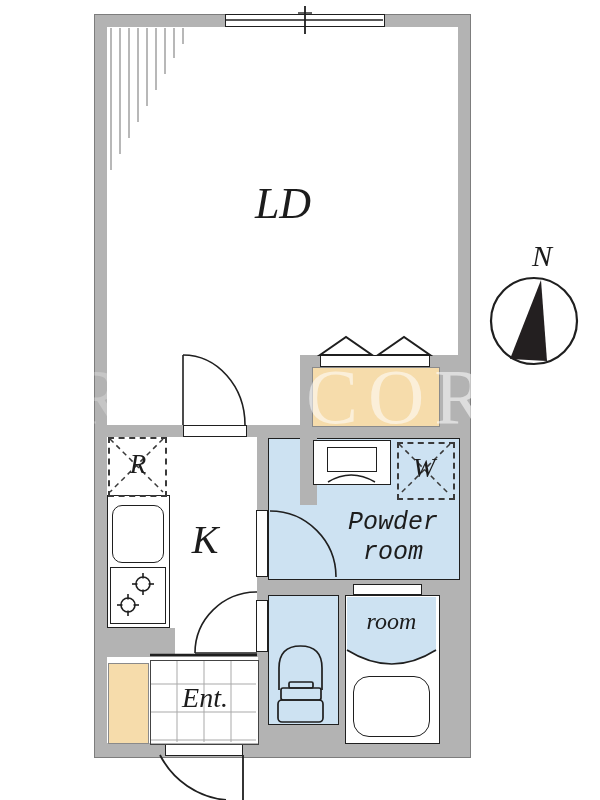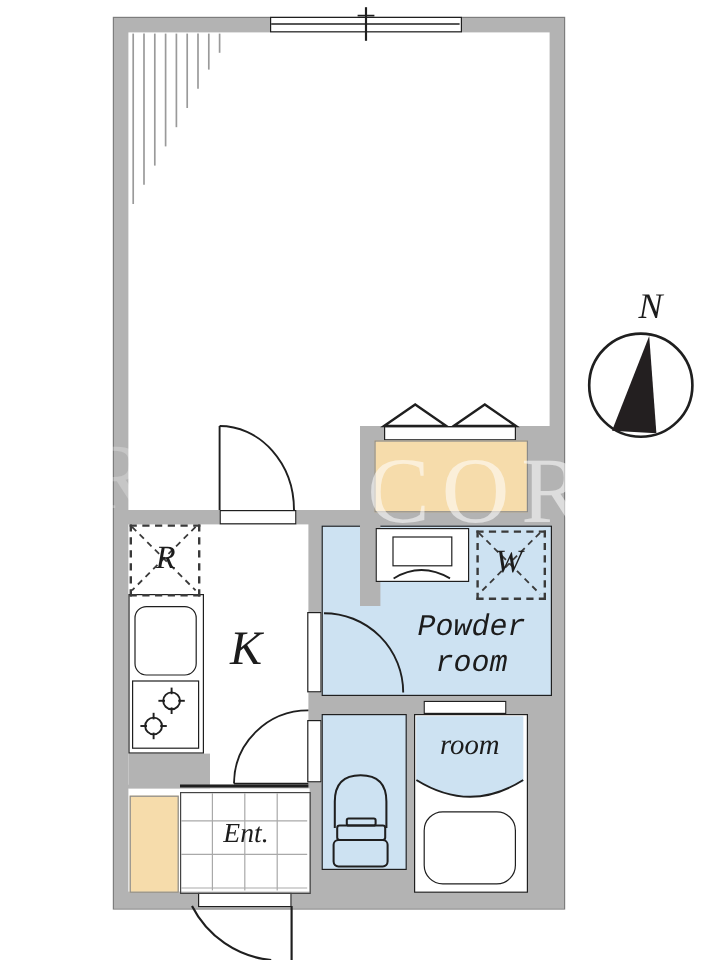--- a/index.html
+++ b/index.html
@@ -150,29 +150,30 @@
       <rect x="289" y="682" width="24" height="6" rx="1.5"></rect>
       <rect x="278" y="700" width="45" height="22" rx="4"></rect>
     </g>
 
     <g>
       <circle cx="534" cy="321" r="43" fill="#ffffff" stroke="#1f1f1f" stroke-width="2.2"></circle>
       <path d="M541,280 L510,359 L547,361 Z" fill="#231f20"></path>
     </g>
   </svg>
 
-  <div class="abs wm" style="left:306px;top:352px;margin-top:12px;">COR</div>
+  <div class="abs wm" style="left:306px;top:352px;">COR</div>
   <div class="abs wm" style="left:72px;top:352px;opacity:0.45;">R</div>
 
+  <div class="abs lbl" style="left:228px;top:180px;width:110px;font-size:44px;">LD</div>
   <div class="abs lbl" style="left:170px;top:518px;width:70px;font-size:40px;">K</div>
   <div class="abs lbl" style="left:122px;top:450px;width:32px;font-size:27px;">R</div>
   <div class="abs lbl" style="left:408px;top:454px;width:32px;font-size:27px;">W</div>
   <div class="abs lbl" style="left:328px;top:508px;width:130px;font-size:25px;line-height:30px;font-family:Liberation Mono, monospace;">
     <div>Powder</div>
     <div>room</div>
   </div>
   <div class="abs lbl" style="left:345px;top:607px;width:93px;font-size:24px;line-height:28px;">
     <div>room</div>
   </div>
-  <div class="abs lbl" style="left:160px;top:683px;width:90px;font-size:23px;">Ent.</div>
+  <div class="abs lbl" style="left:160px;top:683px;width:90px;font-size:28px;">Ent.</div>
   <div class="abs lbl" style="left:520px;top:240px;width:44px;font-size:30px;">N</div>
 
 </div>
 
 </body></html>

